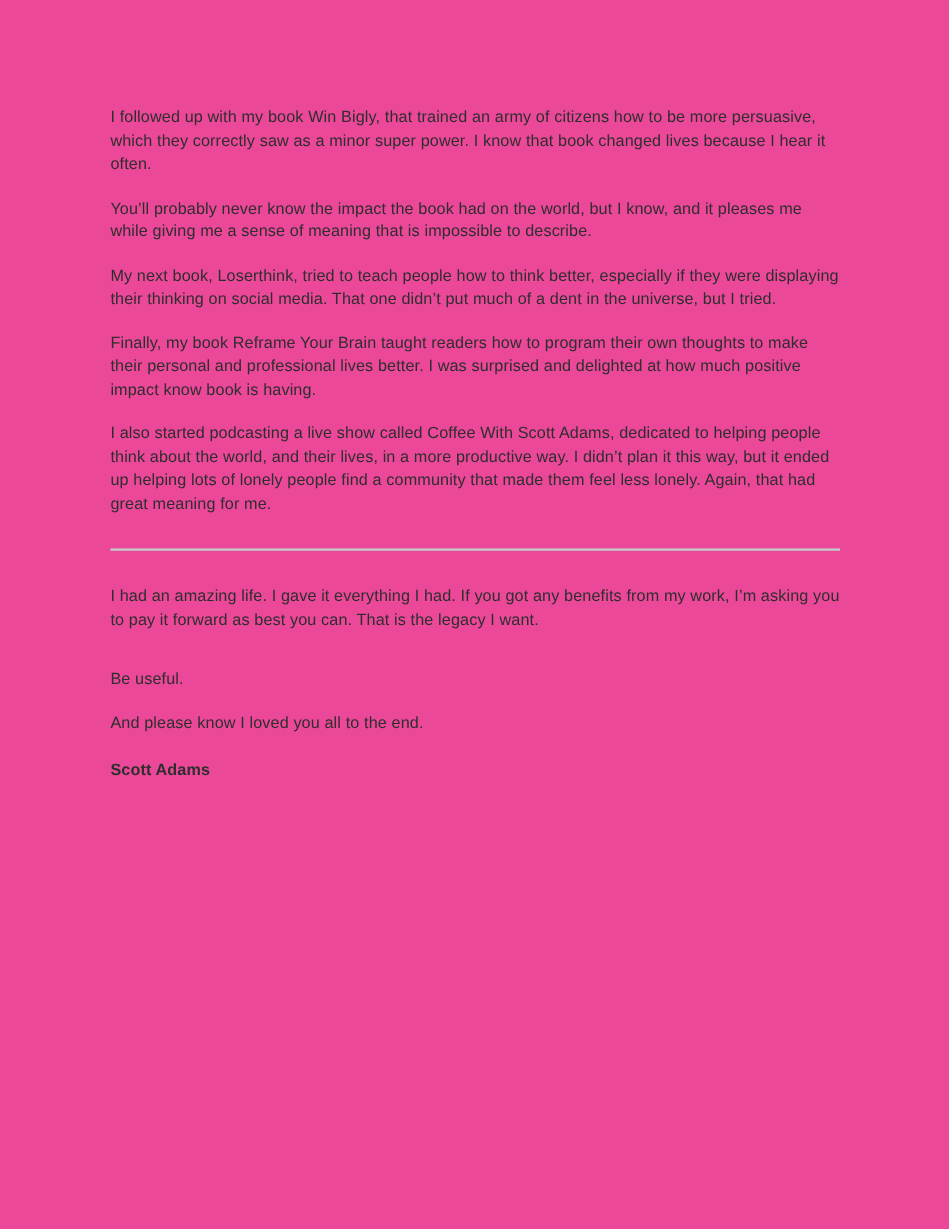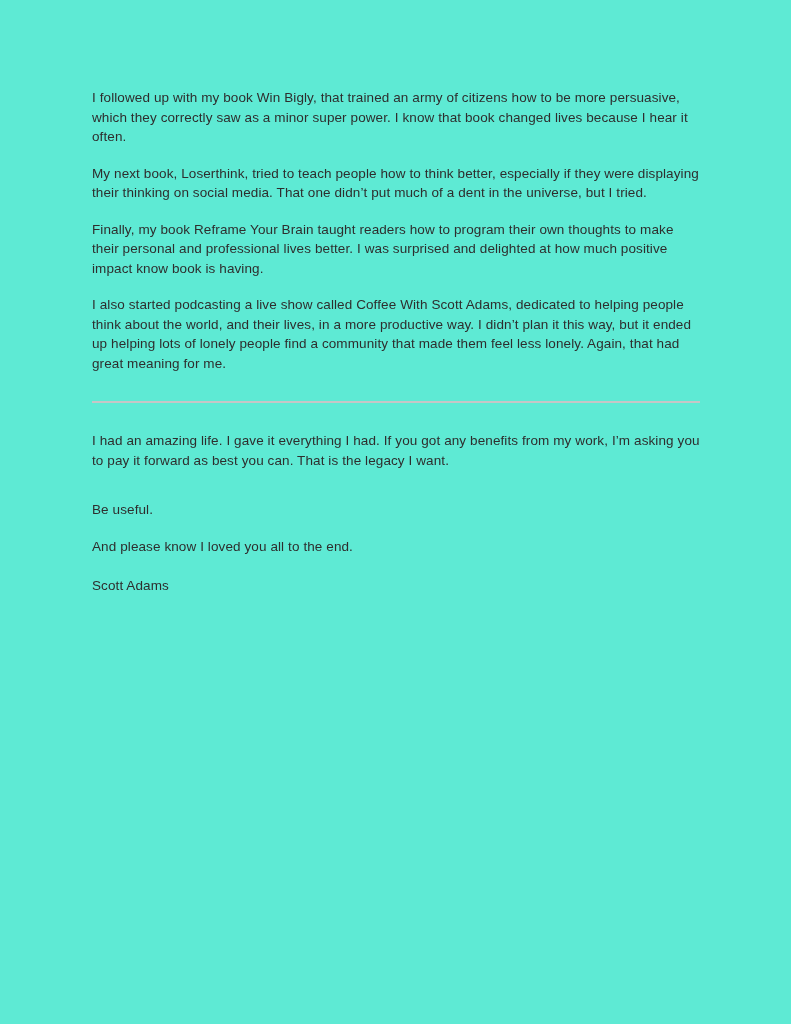--- a/index.html
+++ b/index.html
@@ -4,21 +4,21 @@
 <style>
   html, body {
     margin: 0;
     padding: 0;
     background: #ffffff;
   }
   .page {
     position: relative;
     width: 791px;
     height: 1024px;
-    background: #5eead4;
+    background: #ec4899;
     overflow: hidden;
     font-family: "Liberation Sans", "DejaVu Sans", sans-serif;
   }
   .content {
     position: absolute;
     top: 88px;
     left: 92px;
     width: 608px;
     color: #2e2e2e;
     font-size: 13.5px;
@@ -39,31 +39,32 @@
   }
   p.closing-first {
     margin-top: 30px;
     font-weight: 400;
   }
   p.closing {
     font-weight: 400;
   }
   p.signature {
     margin-top: 20px;
-    font-weight: 400;
+    font-weight: 700;
   }
 </style>
 </head>
 <body>
 
 <div class="page">
   <div class="content">
 
     <p class="para">I followed up with my book Win Bigly, that trained an army of citizens how to be more persuasive, which they correctly saw as a minor super power. I know that book changed lives because I hear it often.</p>
 
+    <p class="para">You’ll probably never know the impact the book had on the world, but I know, and it pleases me while giving me a sense of meaning that is impossible to describe.</p>
 
     <p class="para">My next book, Loserthink, tried to teach people how to think better, especially if they were displaying their thinking on social media. That one didn’t put much of a dent in the universe, but I tried.</p>
 
     <p class="para">Finally, my book Reframe Your Brain taught readers how to program their own thoughts to make their personal and professional lives better. I was surprised and delighted at how much positive impact know book is having.</p>
 
     <p class="para">I also started podcasting a live show called Coffee With Scott Adams, dedicated to helping people think about the world, and their lives, in a more productive way. I didn’t plan it this way, but it ended up helping lots of lonely people find a community that made them feel less lonely. Again, that had great meaning for me.</p>
 
     <hr class="divider">
 
     <p>I had an amazing life. I gave it everything I had. If you got any benefits from my work, I’m asking you to pay it forward as best you can. That is the legacy I want.</p>

